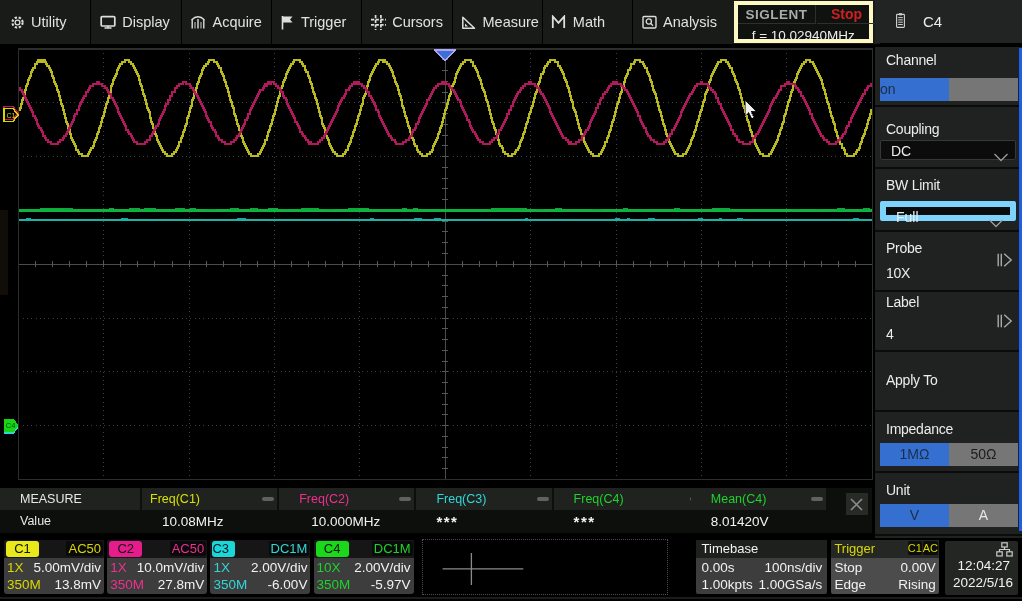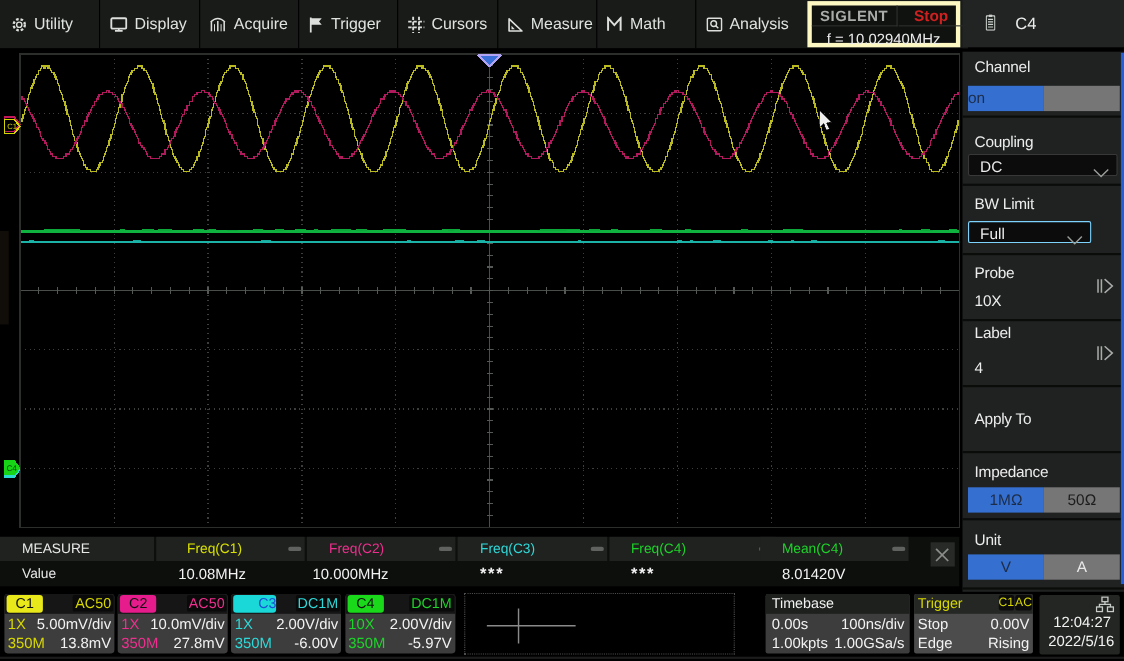--- a/index.html
+++ b/index.html
@@ -136,24 +136,24 @@
 <path d="M4,376.5 h9.5 l5,6.8 -5,6.8 h-9.5 z" fill="#2ad9cf"></path>
 <path d="M4,374.5 h9.5 l5,6.8 -5,6.8 h-9.5 z" fill="#17d417"></path>
 <text x="5.8" y="384.3" font-size="7.5" fill="#054a05" font-family="Liberation Sans, sans-serif">C4</text>
 
 </svg>
 <div style="position:absolute;left:0;top:210px;width:8px;height:85px;background:#15100a;opacity:0.8"></div>
 
 <div style="position:absolute;left:0;top:488px;width:871.7px;height:45px;background:#0d0f0d;font-size:12.5px">
     <div style="position:absolute;left:0;top:0;width:140px;height:22px;background:#1f221f;color:#e8e8e8;line-height:22px;padding-left:20px">MEASURE</div>
     <div style="position:absolute;left:0;top:22px;width:140px;height:22px;color:#e8e8e8;line-height:22px;padding-left:20px">Value</div>
-    <div style="position:absolute;left:142.0px;top:0;width:135.2px;height:22px;background:#1f221f;line-height:22px"><span style="color:#d8e000;margin-left:28px">Freq(C1)</span><span style="position:absolute;right:3px;top:9px;width:12px;height:4px;background:#5f625f;border-radius:2px"></span></div>
+    <div style="position:absolute;left:142.0px;top:0;width:135.2px;height:22px;background:#1f221f;line-height:22px"><span style="color:#d8e000;margin-left:8px">Freq(C1)</span><span style="position:absolute;right:3px;top:9px;width:12px;height:4px;background:#5f625f;border-radius:2px"></span></div>
     <div style="position:absolute;left:140.0px;top:22px;width:137.2px;height:23px;color:#f2f2f2;font-size:13.5px;line-height:23px;"><span style="margin-left:22px">10.08MHz</span></div>
     <div style="position:absolute;left:279.2px;top:0;width:135.2px;height:22px;background:#1f221f;line-height:22px"><span style="color:#ef2f8f;margin-left:20px">Freq(C2)</span><span style="position:absolute;right:3px;top:9px;width:12px;height:4px;background:#5f625f;border-radius:2px"></span></div>
-    <div style="position:absolute;left:277.2px;top:22px;width:137.2px;height:23px;color:#f2f2f2;font-size:13.5px;line-height:23px;"><span style="margin-left:7px">10.000MHz</span></div>
+    <div style="position:absolute;left:277.2px;top:22px;width:137.2px;height:23px;color:#f2f2f2;font-size:13.5px;line-height:23px;"><span style="margin-left:34px">10.000MHz</span></div>
     <div style="position:absolute;left:416.4px;top:0;width:135.2px;height:22px;background:#1f221f;line-height:22px"><span style="color:#2fd8d8;margin-left:20px">Freq(C3)</span><span style="position:absolute;right:3px;top:9px;width:12px;height:4px;background:#5f625f;border-radius:2px"></span></div>
     <div style="position:absolute;left:414.4px;top:22px;width:137.2px;height:23px;color:#f2f2f2;font-size:13.5px;line-height:23px;letter-spacing:1.5px;font-size:15px;font-weight:bold"><span style="margin-left:22px">***</span></div>
     <div style="position:absolute;left:553.6px;top:0;width:151px;height:22px;background:#1f221f;line-height:22px"><span style="color:#1ed32a;margin-left:20px">Freq(C4)</span><span style="position:absolute;right:3px;top:9px;width:12px;height:4px;background:#5f625f;border-radius:2px"></span></div>
     <div style="position:absolute;left:551.6px;top:22px;width:137.2px;height:23px;color:#f2f2f2;font-size:13.5px;line-height:23px;letter-spacing:1.5px;font-size:15px;font-weight:bold"><span style="margin-left:22px">***</span></div>
     <div style="position:absolute;left:690.8px;top:0;width:135.2px;height:22px;background:#1f221f;line-height:22px"><span style="color:#1ed32a;margin-left:20px">Mean(C4)</span><span style="position:absolute;right:3px;top:9px;width:12px;height:4px;background:#5f625f;border-radius:2px"></span></div>
     <div style="position:absolute;left:688.8px;top:22px;width:137.2px;height:23px;color:#f2f2f2;font-size:13.5px;line-height:23px;"><span style="margin-left:22px">8.01420V</span></div>
     <div style="position:absolute;left:845.5px;top:5px;width:22.5px;height:22px;background:#272a27;display:flex;align-items:center;justify-content:center">
       <svg width="13" height="13">
         <path d="M1,1 L12,12 M12,1 L1,12" stroke="#8a8e8a" stroke-width="1.6"></path>
       </svg>
@@ -176,21 +176,21 @@
 <span style="position:absolute;left:2px;top:1px;width:33px;height:16px;background:#e61b8c;color:#111;border-radius:3px;text-align:center;line-height:16px;font-size:13px">C2</span>
 <span style="position:absolute;right:1px;top:1px;color:#ef2f8f;font-size:13px;line-height:15px;background:#0a0a0a;border-radius:2px;padding:0 2px">AC50</span>
       </div>
 <div style="position:absolute;left:3px;top:20px;color:#ef2f8f;font-size:13.5px">1X</div>
 <div style="position:absolute;right:3px;top:20px;color:#f2f2f2;font-size:13.5px">10.0mV/div</div>
 <div style="position:absolute;left:3px;top:37px;color:#ef2f8f;font-size:13.5px">350M</div>
 <div style="position:absolute;right:3px;top:37px;color:#f2f2f2;font-size:13.5px">27.8mV</div>
 </div>
     <div style="position:absolute;left:210.4px;top:1.5px;width:100px;height:54.5px;background:#3d3d3d;border-radius:3px;overflow:hidden">
 <div style="position:absolute;left:0;top:0;width:100%;height:18px;background:#161616">
-<span style="position:absolute;left:2px;top:1px;width:39px;height:16px;background:#1ad8d8;color:#1d4ed8;border-radius:3px;text-align:right;line-height:16px;font-size:13px">C3</span>
+<span style="position:absolute;left:2px;top:1px;width:23px;height:16px;background:#1ad8d8;color:#0f172a;border-radius:3px;text-align:left;line-height:16px;font-size:13px">C3</span>
 <span style="position:absolute;right:1px;top:1px;color:#2fd8d8;font-size:13px;line-height:15px;background:#0a0a0a;border-radius:2px;padding:0 2px">DC1M</span>
       </div>
 <div style="position:absolute;left:3px;top:20px;color:#2fd8d8;font-size:13.5px">1X</div>
 <div style="position:absolute;right:3px;top:20px;color:#f2f2f2;font-size:13.5px">2.00V/div</div>
 <div style="position:absolute;left:3px;top:37px;color:#2fd8d8;font-size:13.5px">350M</div>
 <div style="position:absolute;right:3px;top:37px;color:#f2f2f2;font-size:13.5px">-6.00V</div>
 </div>
     <div style="position:absolute;left:313.6px;top:1.5px;width:100px;height:54.5px;background:#3d3d3d;border-radius:3px;overflow:hidden">
 <div style="position:absolute;left:0;top:0;width:100%;height:18px;background:#161616">
 <span style="position:absolute;left:2px;top:1px;width:33px;height:16px;background:#1ad81a;color:#111;border-radius:3px;text-align:center;line-height:16px;font-size:13px">C4</span>
@@ -252,21 +252,21 @@
     <div style="position:absolute;left:5px;top:31px;width:138px;height:23px;font-size:14px">
 <div style="position:absolute;left:0;top:0;width:69px;height:100%;background:#3570d0;color:#1d2c47;text-align:left;line-height:23px">on</div>
 <div style="position:absolute;left:69px;top:0;width:69px;height:100%;background:#767676;color:#1c1c1c;text-align:center;line-height:23px"></div>
     </div>
     <div style="position:absolute;left:11px;top:74px;color:#ececec;font-size:14px;letter-spacing:-0.25px">Coupling</div>
     <div style="position:absolute;left:5px;top:93px;width:136px;height:20px;background:#0c0c0c;border:1px solid #383838;border-radius:2px;color:#ececec;font-size:14px;line-height:20px">
 <span style="margin-left:10px">DC</span><span style="position:absolute;right:6px;top:6px"><svg width="16" height="9" viewBox="0 0 16 9" style="">
           <path d="M1.5,1 L8,7.5 L14.5,1" fill="none" stroke="#9a9e9a" stroke-width="1.3"></path>
         </svg></span></div>
     <div style="position:absolute;left:11px;top:129.5px;color:#ececec;font-size:14px;letter-spacing:-0.25px">BW Limit</div>
-    <div style="position:absolute;left:5px;top:154.4px;width:112px;height:20px;background:#0c0c0c;border:1px solid #7dd3fc;border-radius:2px;color:#ececec;font-size:14px;line-height:20px">
+    <div style="position:absolute;left:5px;top:154.4px;width:136px;height:20px;background:#0c0c0c;border:6px solid #7dd3fc;border-radius:2px;color:#ececec;font-size:14px;line-height:20px">
 <span style="margin-left:10px">Full</span><span style="position:absolute;right:6px;top:6px"><svg width="16" height="9" viewBox="0 0 16 9" style="">
           <path d="M1.5,1 L8,7.5 L14.5,1" fill="none" stroke="#9a9e9a" stroke-width="1.3"></path>
         </svg></span></div>
     <div style="position:absolute;left:11px;top:193.0px;color:#ececec;font-size:14px;letter-spacing:-0.25px">Probe</div>
     <div style="position:absolute;left:121.5px;top:205.5px"><svg width="16" height="14" viewBox="0 0 16 14" style="">
         <g stroke="#a8aba8" stroke-width="1.4" fill="none">
           <path d="M1.2,0.8 V13.2 M4.3,0.8 V13.2 M7.2,0.8 L14.2,7 L7.2,13.2"></path>
         </g>
       </svg></div>
     <div style="position:absolute;left:11px;top:218.0px;color:#ececec;font-size:14px;letter-spacing:-0.25px">10X</div>

